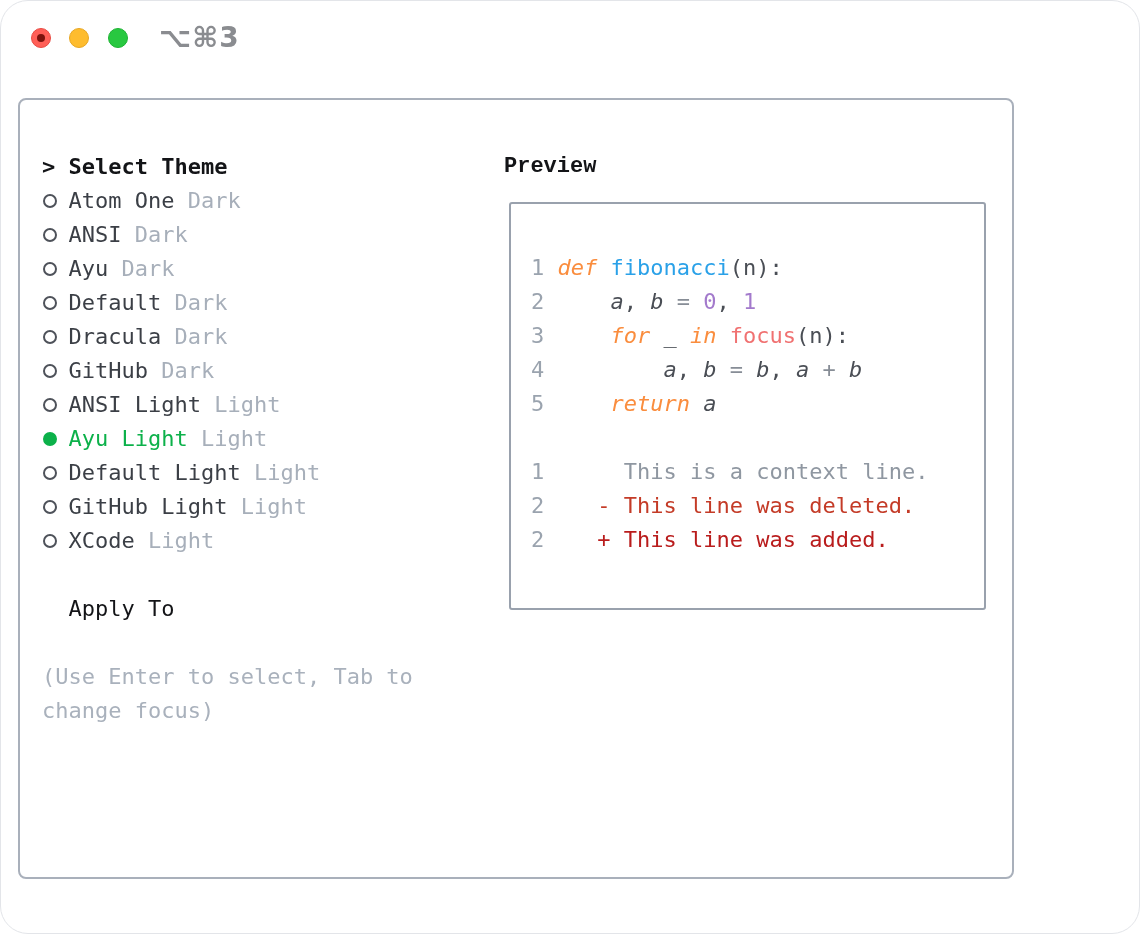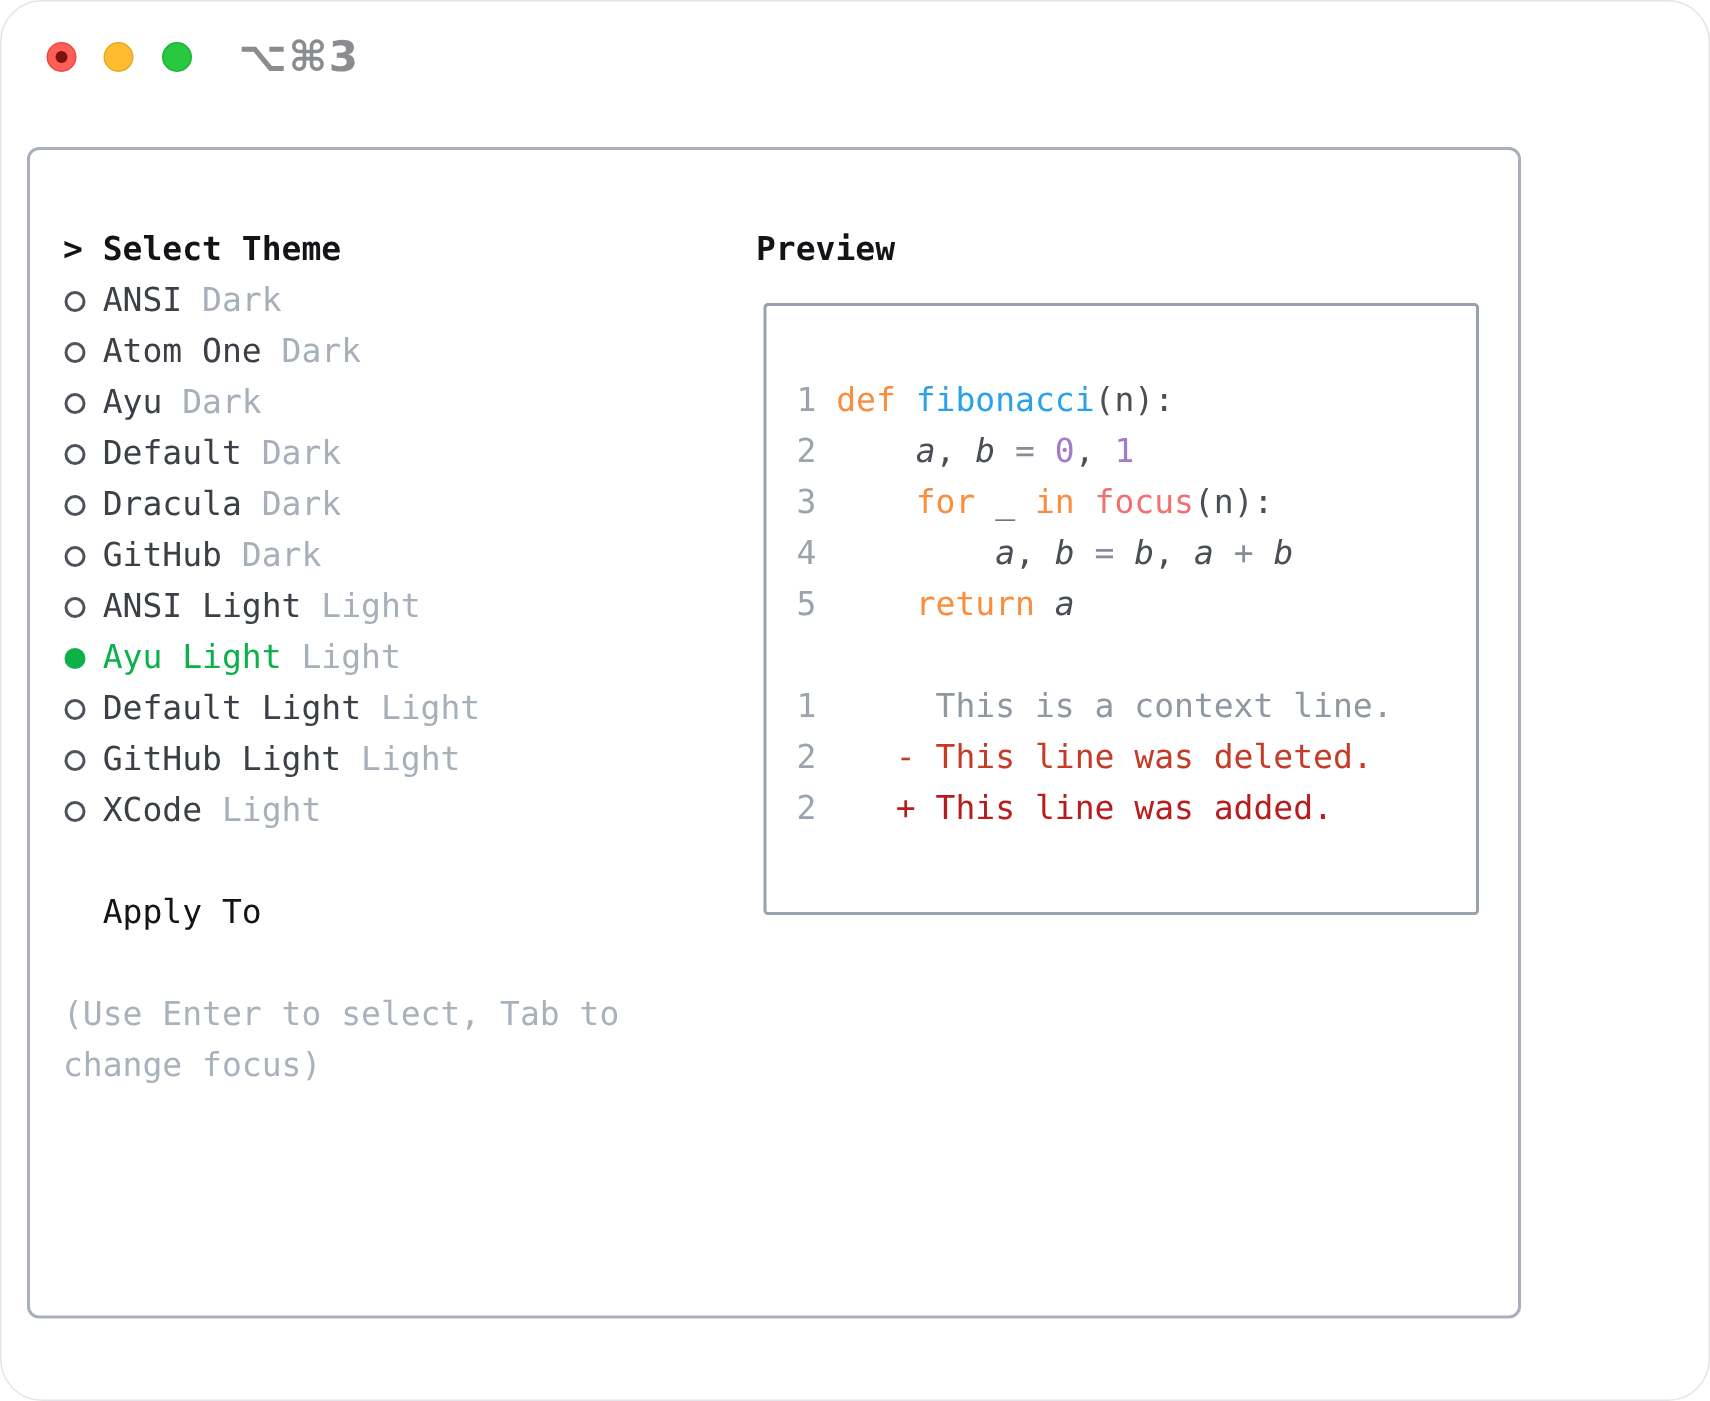--- a/index.html
+++ b/index.html
@@ -24,25 +24,25 @@
   .prompt{font-weight:bold;color:#131417;}
   .hdr2{color:#131417;}
   .name{color:#3b3f46;}
   .type{color:#a7afba;}
   .sel{color:#0cb14a;}
   .help{color:#a9b1bc;}
   .bullet{display:inline-block;width:2ch;height:34px;position:relative;vertical-align:top;}
   .bullet::before{content:"";position:absolute;left:1px;top:10px;width:14px;height:14px;border-radius:50%;border:2px solid #4e525a;box-sizing:border-box;background:transparent;}
   .bullet.on::before{border-color:#0cb14a;background:#0cb14a;}
   
-  .preview-title-row{height:34px;line-height:34px;font-size:22px;}
+  .preview-title-row{height:34px;line-height:34px;font-size:22px;font-family:Liberation Mono, monospace;}
   .preview-box{margin-top:18px;margin-left:5px;width:477px;height:408px;border:2px solid #99a1ad;border-radius:3px;box-sizing:border-box;padding:47px 0 0 20px;overflow:hidden;background:#fff;}
   
   .ln{color:#9aa3ae;}
-  .kw{color:#fa8d3e;}
+  .kw{color:#fa8d3e;font-style:italic;}
   .fn{color:#2aa1e8;}
   .bi{color:#f07171;}
   .num{color:#a37acc;}
   .op{color:#878d96;}
   .fg{color:#4a4e55;}
   .var{color:#4a4e55;font-style:italic;}
   .ctx{color:#8f97a1;}
   .del{color:#c43b27;}
   .add{color:#b91c1c;}
 </style>
@@ -55,22 +55,22 @@
     <div class="tl yellow"></div>
     <div class="tl green"></div>
     <div class="win-title">⌥⌘3</div>
   </div>
 
   <div class="panel">
     <div class="content">
       <div class="left-col">
         <div class="row"><span class="prompt">&gt;</span><span class="hdr">Select Theme</span></div>
         <div id="theme-rows">
+            <div class="row"><span class="bullet"></span><span class="name">Atom One</span><span class="type"> Dark</span></div>
             <div class="row"><span class="bullet"></span><span class="name">ANSI</span><span class="type"> Dark</span></div>
-            <div class="row"><span class="bullet"></span><span class="name">Atom One</span><span class="type"> Dark</span></div>
             <div class="row"><span class="bullet"></span><span class="name">Ayu</span><span class="type"> Dark</span></div>
             <div class="row"><span class="bullet"></span><span class="name">Default</span><span class="type"> Dark</span></div>
             <div class="row"><span class="bullet"></span><span class="name">Dracula</span><span class="type"> Dark</span></div>
             <div class="row"><span class="bullet"></span><span class="name">GitHub</span><span class="type"> Dark</span></div>
             <div class="row"><span class="bullet"></span><span class="name">ANSI Light</span><span class="type"> Light</span></div>
             <div class="row"><span class="bullet on"></span><span class="name sel">Ayu Light</span><span class="type"> Light</span></div>
             <div class="row"><span class="bullet"></span><span class="name">Default Light</span><span class="type"> Light</span></div>
             <div class="row"><span class="bullet"></span><span class="name">GitHub Light</span><span class="type"> Light</span></div>
             <div class="row"><span class="bullet"></span><span class="name">XCode</span><span class="type"> Light</span></div>
           </div>

